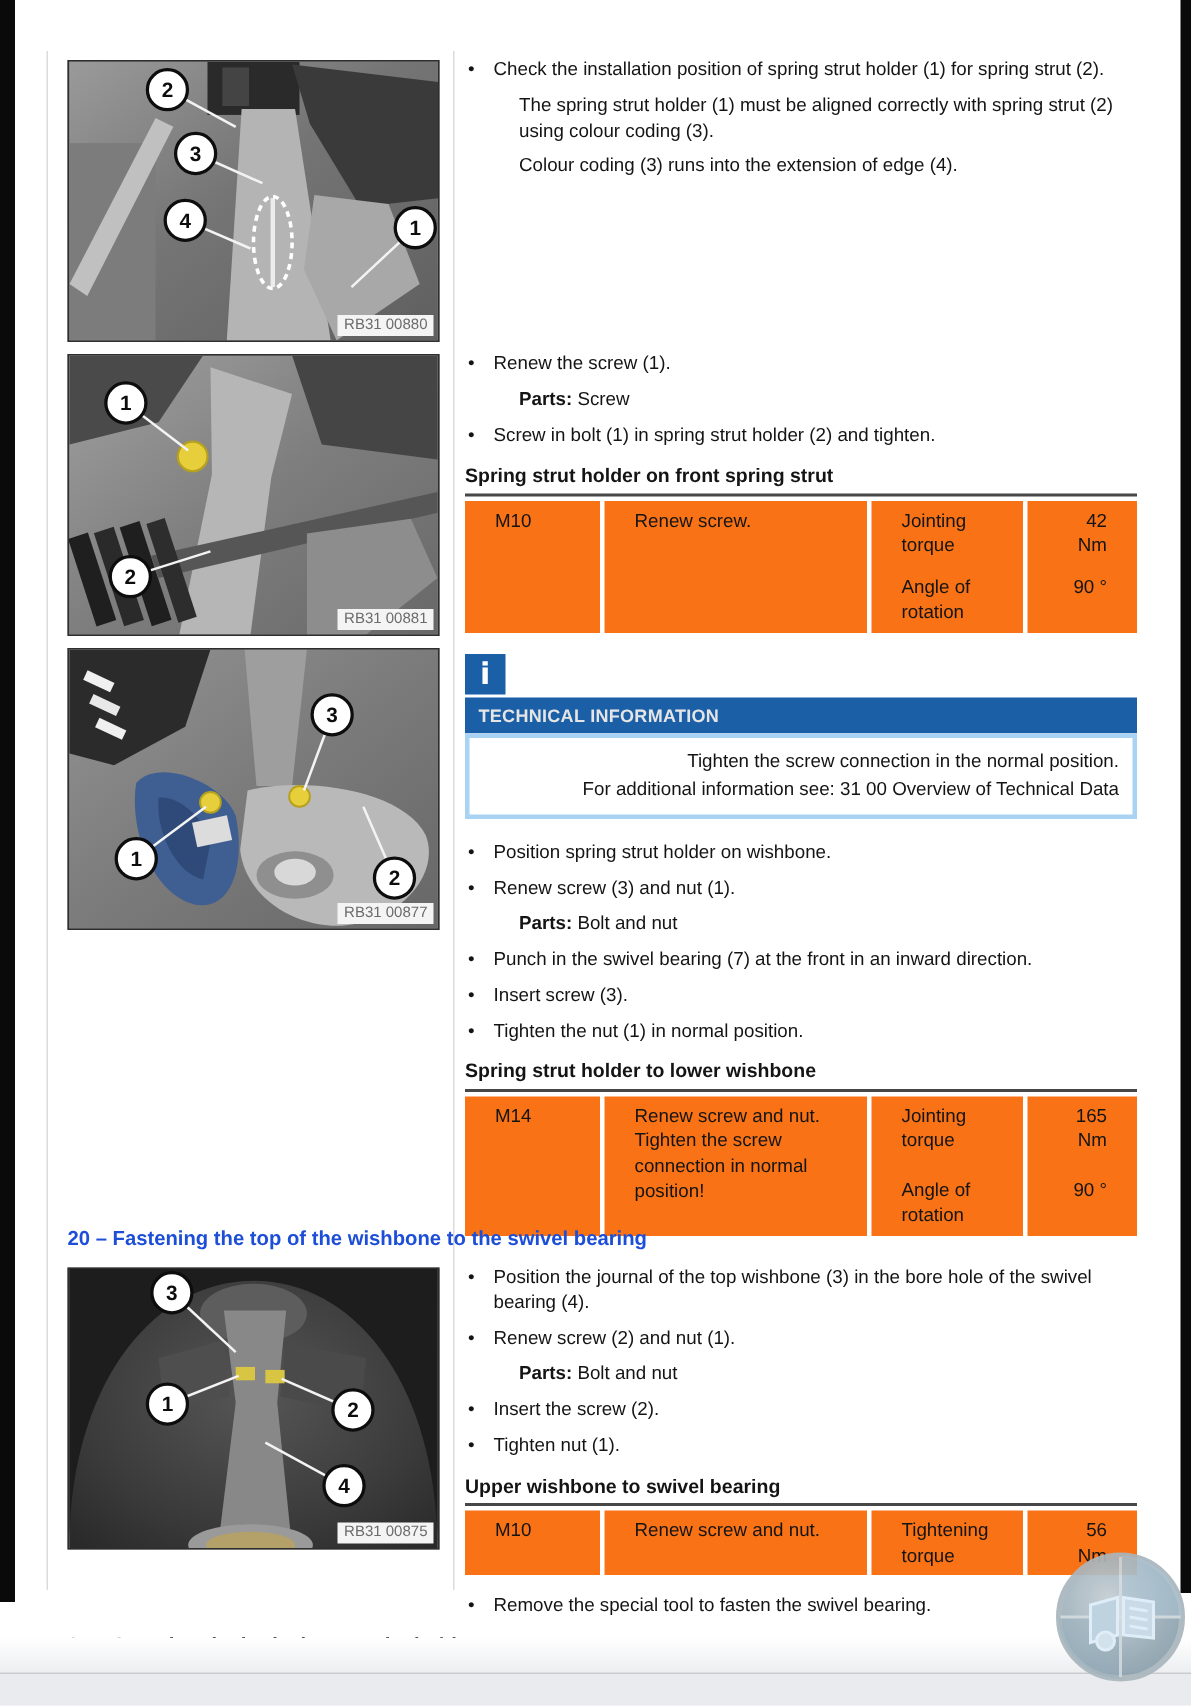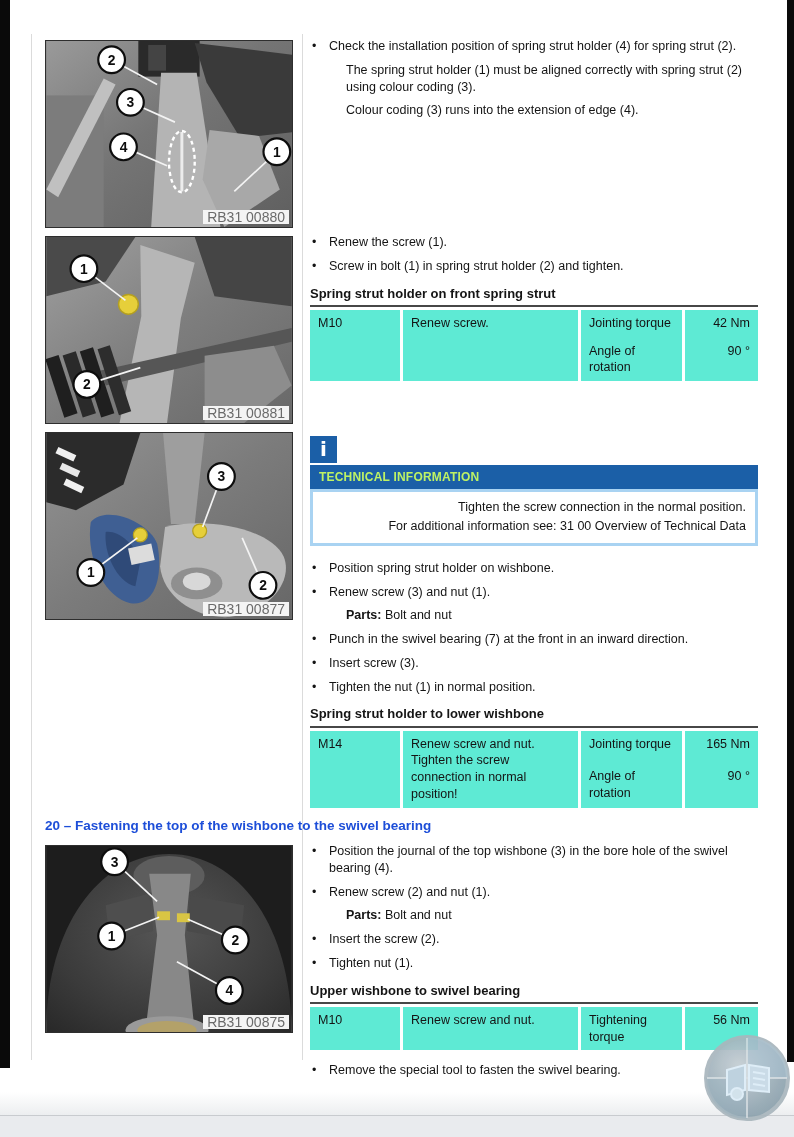--- a/index.html
+++ b/index.html
@@ -9,42 +9,42 @@
   
   .bar-left{position:absolute;left:0;top:0;width:10px;height:1068px;background:#0a0a0a;}
   .bar-right{position:absolute;right:0;top:0;width:7px;height:1062px;background:#0a0a0a;}
   .scanline{position:absolute;width:1px;background:#bdbdbd;opacity:.55;}
   .bottom-fade{position:absolute;left:0;right:0;top:1092px;height:23px;background:linear-gradient(#ffffff,#eceef0);}
   .bottom-band{position:absolute;left:0;right:0;top:1115px;height:22px;background:#e9ebee;border-top:1px solid #c8cbcf;}
 
   
   .fig{position:absolute;left:45px;width:248px;height:188px;border:1px solid #2e2e2e;box-sizing:border-box;overflow:hidden;background:#777;}
   .fig svg{display:block;width:100%;height:100%;}
-  .fig-label{position:absolute;right:3px;bottom:3px;background:#f4f4f4;color:#6b6b6b;font-size:14px;padding:0 4px;line-height:14px;}
+  .fig-label{position:absolute;right:3px;bottom:3px;background:#f4f4f4;color:#6b6b6b;font-size:10px;padding:0 4px;line-height:14px;}
   .co-circle{fill:#ffffff;stroke:#0d0d0d;stroke-width:2.2;}
   .co-num{font-family:"Liberation Sans",sans-serif;font-size:14px;font-weight:bold;fill:#0d0d0d;text-anchor:middle;}
   .leader{stroke:#f3f3f3;stroke-width:1.7;fill:none;}
 
   
   .col{position:absolute;left:310px;width:448px;color:#141414;font-size:12.5px;line-height:1.34;}
   .bullet{display:flex;margin-bottom:7px;}
   .bullet .dot{width:19px;flex:0 0 19px;padding-left:2px;box-sizing:border-box;}
   .bullet .txt{flex:1;}
   .indent{margin-left:36px;margin-bottom:7px;}
   .plabel{font-weight:bold;}
   .tq-title{font-weight:bold;font-size:13px;margin:10px 0 3px 0;}
   .tq-table{border-top:2px solid #474747;padding-top:3px;display:grid;grid-template-columns:90px 175px 101px 1fr;column-gap:3px;background:#fff;}
-  .tq-cell{background:#5eead4;padding:5px 8px;box-sizing:border-box;}
+  .tq-cell{background:#f97316;padding:5px 20px;box-sizing:border-box;}
   .tq-val{text-align:right;}
   .row2{margin-top:11px;}
   .row2b{margin-top:16px;}
 
   
   .info-isq{width:27px;height:27px;background:#1b5fa7;color:#fff;font-weight:bold;font-size:20px;text-align:center;line-height:26px;font-family:"DejaVu Sans",sans-serif;}
-  .info-band{margin-top:2px;background:#1b5fa7;color:#bef264;font-weight:bold;font-size:12px;letter-spacing:.2px;padding:4px 9px;}
+  .info-band{margin-top:2px;background:#1b5fa7;color:#e5e5e5;font-weight:bold;font-size:12px;letter-spacing:.2px;padding:4px 9px;}
   .info-box{border:3px solid #a9d3f2;background:#fff;padding:6px 9px;line-height:1.55;text-align:right;}
 
   .h20{position:absolute;left:45px;top:818px;font-weight:bold;font-size:13.5px;color:#1d4ed8;}
   .h21{position:absolute;left:45px;top:1089px;width:420px;height:8px;overflow:hidden;font-weight:bold;font-size:13.5px;color:#141414;}
 
   
   .logo{position:absolute;left:703px;top:1034px;width:88px;height:88px;opacity:.92;}
 </style>
 </head>
 <body>
@@ -216,31 +216,32 @@
           <circle class="co-circle" cx="185" cy="146" r="13.5"></circle>
           <text class="co-num" x="185" y="151">4</text>
         </g>
     </svg>
     <div class="fig-label">RB31 00875</div>
   </div>
 
   <div class="col" style="top:38px;">
     <div class="bullet">
         <span class="dot">•</span>
-        <span class="txt">Check the installation position of spring strut holder (4) for spring strut (2).</span>
+        <span class="txt">Check the installation position of spring strut holder (1) for spring strut (2).</span>
       </div>
     <div class="indent">The spring strut holder (1) must be aligned correctly with spring strut (2) using colour coding (3).</div>
     <div class="indent">Colour coding (3) runs into the extension of edge (4).</div>
   </div>
 
   <div class="col" style="top:234px;">
     <div class="bullet">
         <span class="dot">•</span>
         <span class="txt">Renew the screw (1).</span>
       </div>
+    <div class="indent"><span class="plabel">Parts:</span> <span>Screw</span></div>
     <div class="bullet">
         <span class="dot">•</span>
         <span class="txt">Screw in bolt (1) in spring strut holder (2) and tighten.</span>
       </div>
     <div class="tq-title">Spring strut holder on front spring strut</div>
     <div class="tq-table">
       <div class="tq-cell">M10</div>
       <div class="tq-cell">Renew screw.</div>
       <div class="tq-cell">
         <div>Jointing torque</div>

